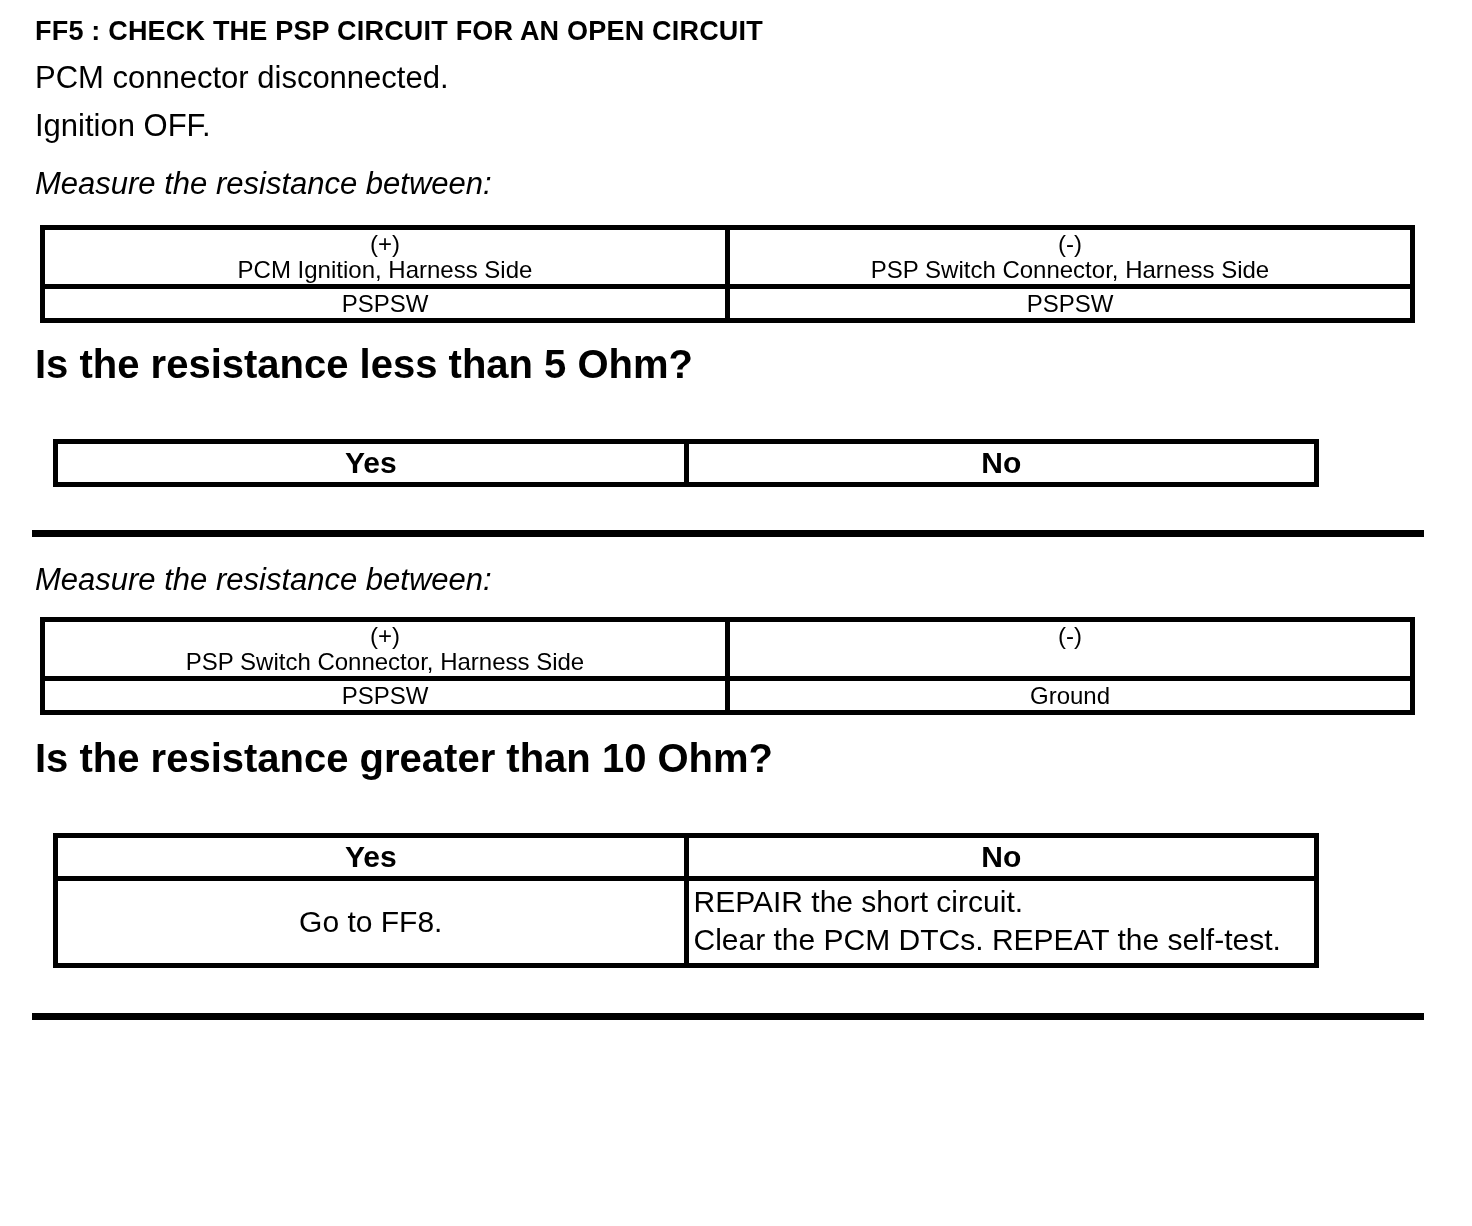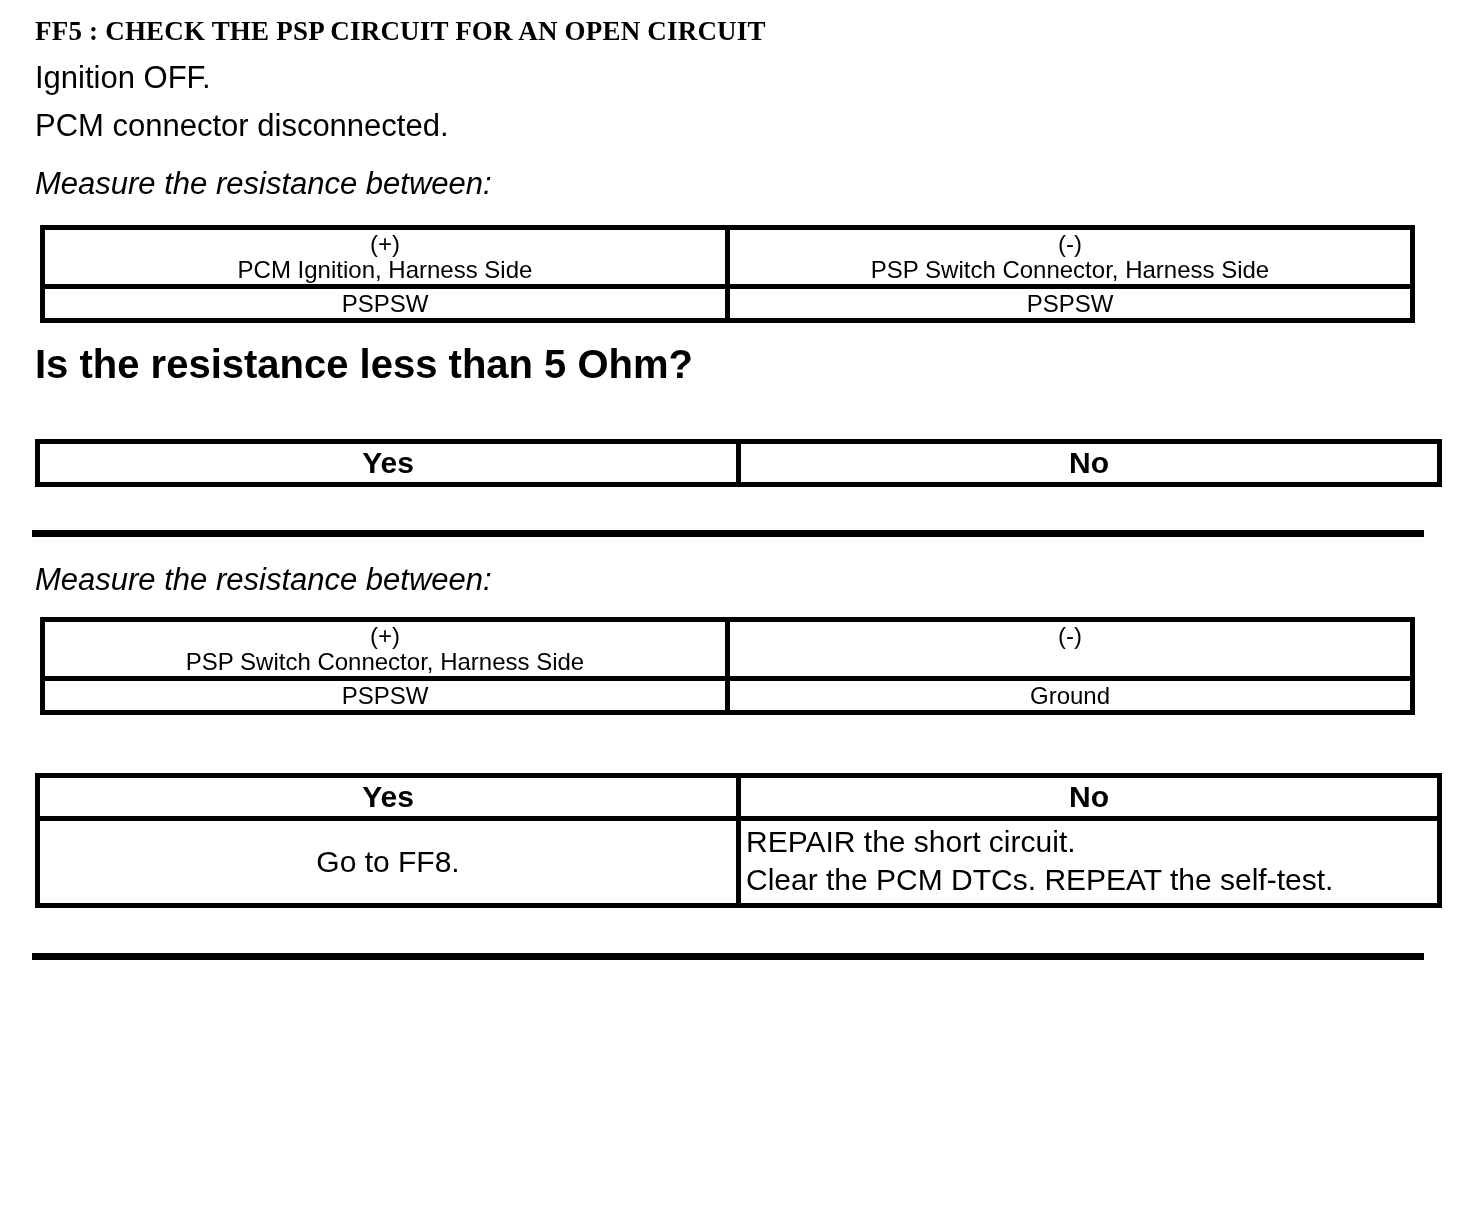--- a/index.html
+++ b/index.html
@@ -17,21 +17,20 @@
   }
   .page {
     padding: 16px 0 0 35px;
   }
   .section-heading {
     margin: 0;
     font-size: 27px;
     font-weight: bold;
     line-height: 30px;
     letter-spacing: 0.2px;
-    font-family: Liberation Serif, serif;
   }
   .step {
     margin: 16px 0 0 0;
     font-size: 31px;
     line-height: 32px;
     font-weight: normal;
   }
   .step-measure { margin-top: 26px; font-style: italic; }
 
   
@@ -59,22 +58,22 @@
     margin: 24px 0 0 0;
     font-size: 40px;
     font-weight: bold;
     line-height: 34px;
   }
 
   
   .rtable {
     border-collapse: collapse;
     margin-top: 58px;
-    margin-left: 0px;
-    width: 1407px;
+    margin-left: 18px;
+    width: 1266px;
     table-layout: fixed;
   }
   .rtable td {
     border: 5px solid #000000;
     font-size: 30px;
   }
   .rtable .rhead {
     text-align: center;
     font-weight: bold;
     height: 36px;
@@ -110,22 +109,22 @@
   #section-ff6 .divider { margin-top: 45px; }
 </style>
 </head>
 <body>
 
 <div class="page">
 
   <section id="section-ff5">
     <h2 class="section-heading">FF5 : CHECK THE PSP CIRCUIT FOR AN OPEN CIRCUIT</h2>
 
+    <p class="step">PCM connector disconnected.</p>
     <p class="step">Ignition OFF.</p>
-    <p class="step">PCM connector disconnected.</p>
     <p class="step step-measure">Measure the resistance between:</p>
 
     <table class="mtable">
       <tbody>
         <tr>
           <td>
             <div>(+)</div>
             <div>PCM Ignition, Harness Side</div>
           </td>
           <td>
@@ -170,20 +169,21 @@
             <div></div>
           </td>
         </tr>
         <tr>
           <td class="pin-cell">PSPSW</td>
           <td class="pin-cell">Ground</td>
         </tr>
       </tbody>
     </table>
 
+    <p class="question">Is the resistance greater than 10 Ohm?</p>
 
     <table class="rtable">
       <tbody>
         <tr>
           <td class="rhead">Yes</td>
           <td class="rhead">No</td>
         </tr>
         <tr>
           <td class="yes-cell">Go to FF8.</td>
           <td class="no-cell">

